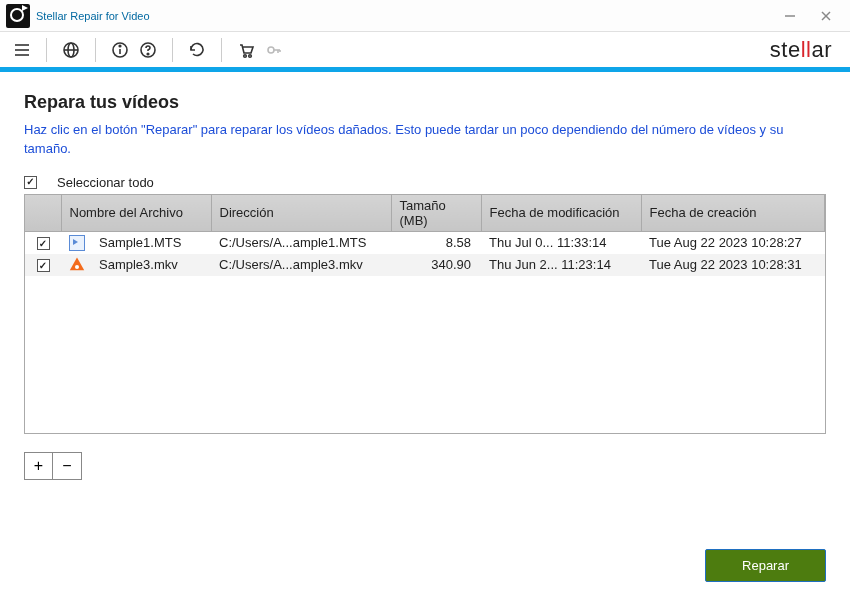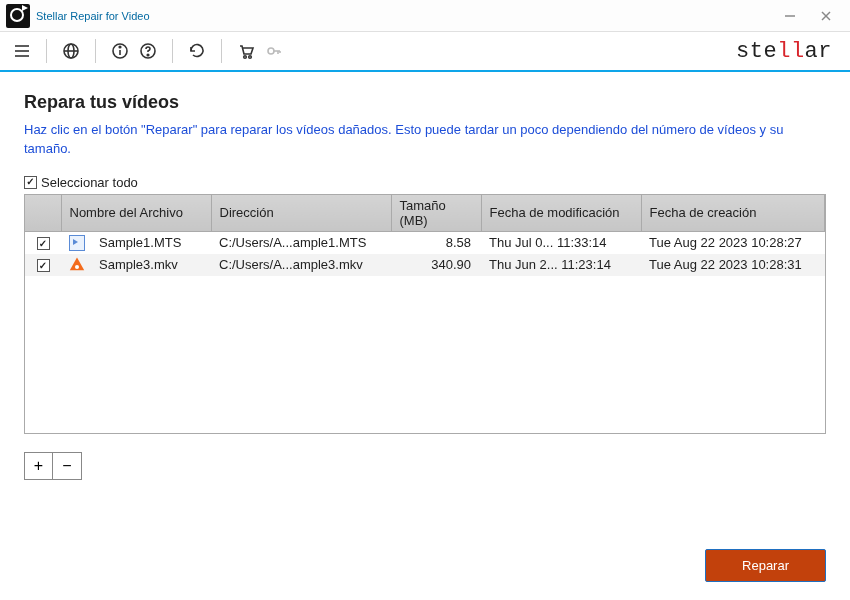--- a/index.html
+++ b/index.html
@@ -50,41 +50,40 @@
       font-size: 11px;
       color: #0369a1;
     }
     .win-controls { display: flex; gap: 12px; margin-left: auto; padding-right: 6px; }
     .win-btn { width: 24px; height: 24px; display: flex; align-items: center; justify-content: center; color: #888; font-size: 16px; cursor: pointer; }
     .toolbar {
       display: flex;
       align-items: center;
       height: 40px;
       padding: 0 8px;
-      border-bottom: 2px solid #0ea5e9;
-      font-family: Liberation Mono, monospace;
+      border-bottom: 5px solid #0ea5e9;
     }
     .toolbar-sep { width: 1px; height: 24px; background: #ccc; margin: 0 10px; }
     .tbtn { width: 28px; height: 28px; display: flex; align-items: center; justify-content: center; cursor: pointer; }
     .tbtn svg { stroke: #333; fill: none; stroke-width: 1.6; }
     .brand {
       margin-left: auto;
       font-size: 22px;
       font-weight: 500;
       color: #222;
       letter-spacing: 0.5px;
       padding-right: 10px;
     }
     .brand .red { color: #d8252c; }
     .content {
       padding: 20px 24px 0 24px;
     }
     h1 { font-size: 18px; font-weight: 600; margin-bottom: 8px; }
     .subtitle { font-size: 13px; color: #1d4ed8; line-height: 1.45; margin-bottom: 16px; }
-    .selectall { display: flex; align-items: center; gap: 4px; margin-bottom: 4px; font-size: 13px; }
+    .selectall { display: flex; align-items: center; gap: 20px; margin-bottom: 4px; font-size: 13px; }
     .cbox { width: 13px; height: 13px; border: 1px solid #555; display: inline-flex; align-items: center; justify-content: center; font-size: 10px; line-height: 1; background: #fff; }
     .cbox.checked::before { content: "✓"; color: #222; font-weight: bold; }
     .table-wrap {
       border: 1px solid #aaa;
       height: 240px;
       overflow: auto;
       background: #fff;
     }
     table { width: 100%; border-collapse: collapse; font-size: 13px; }
     thead th {
@@ -123,21 +122,21 @@
       cursor: pointer;
       line-height: 1;
     }
     .addremove button:first-child { border-right: 1px solid #888; }
     .footer {
       position: absolute;
       bottom: 18px;
       right: 24px;
     }
     .primary-btn {
-      background: #c2410c;
+      background: #4d7c0f;
       color: #fff;
       border: 1px solid #1f6fc0;
       padding: 8px 36px;
       font-size: 13px;
       cursor: pointer;
       border-radius: 2px;
     }
   </style>
 </head>
 <body>

